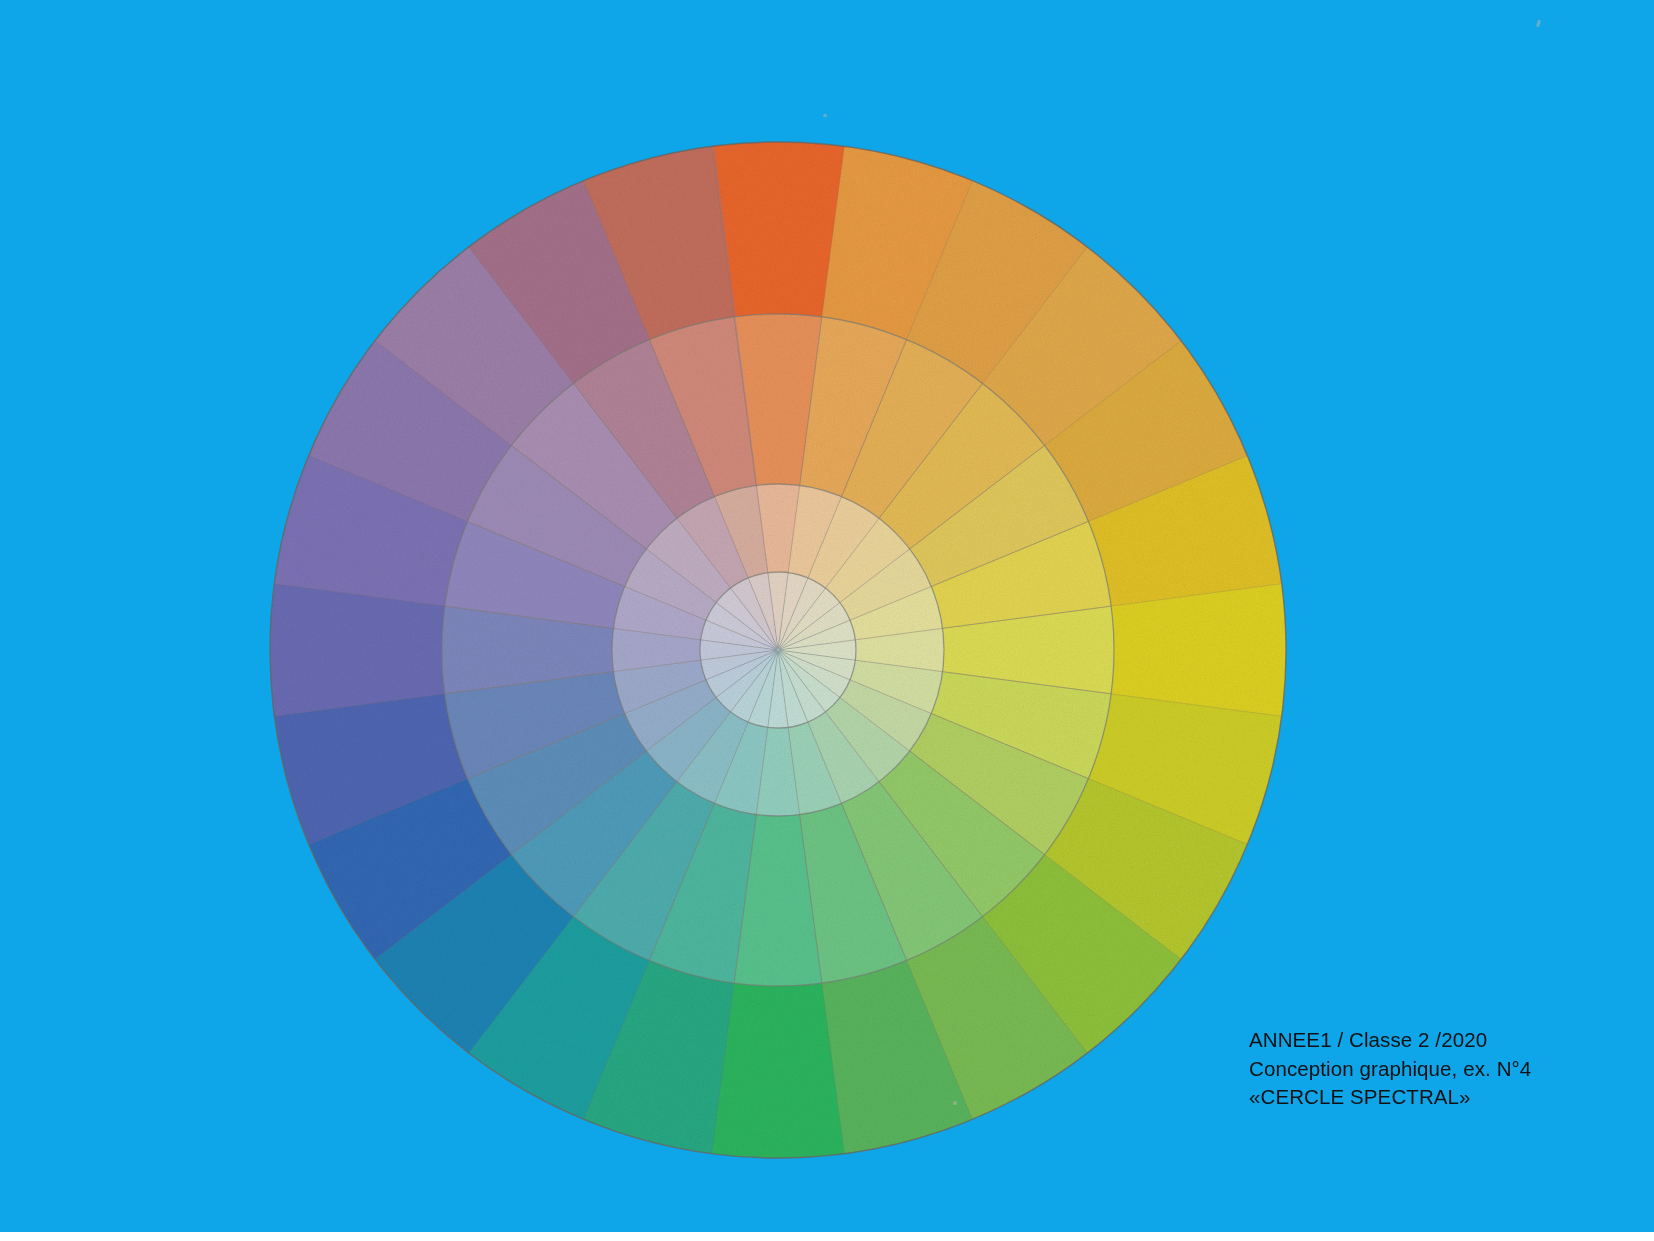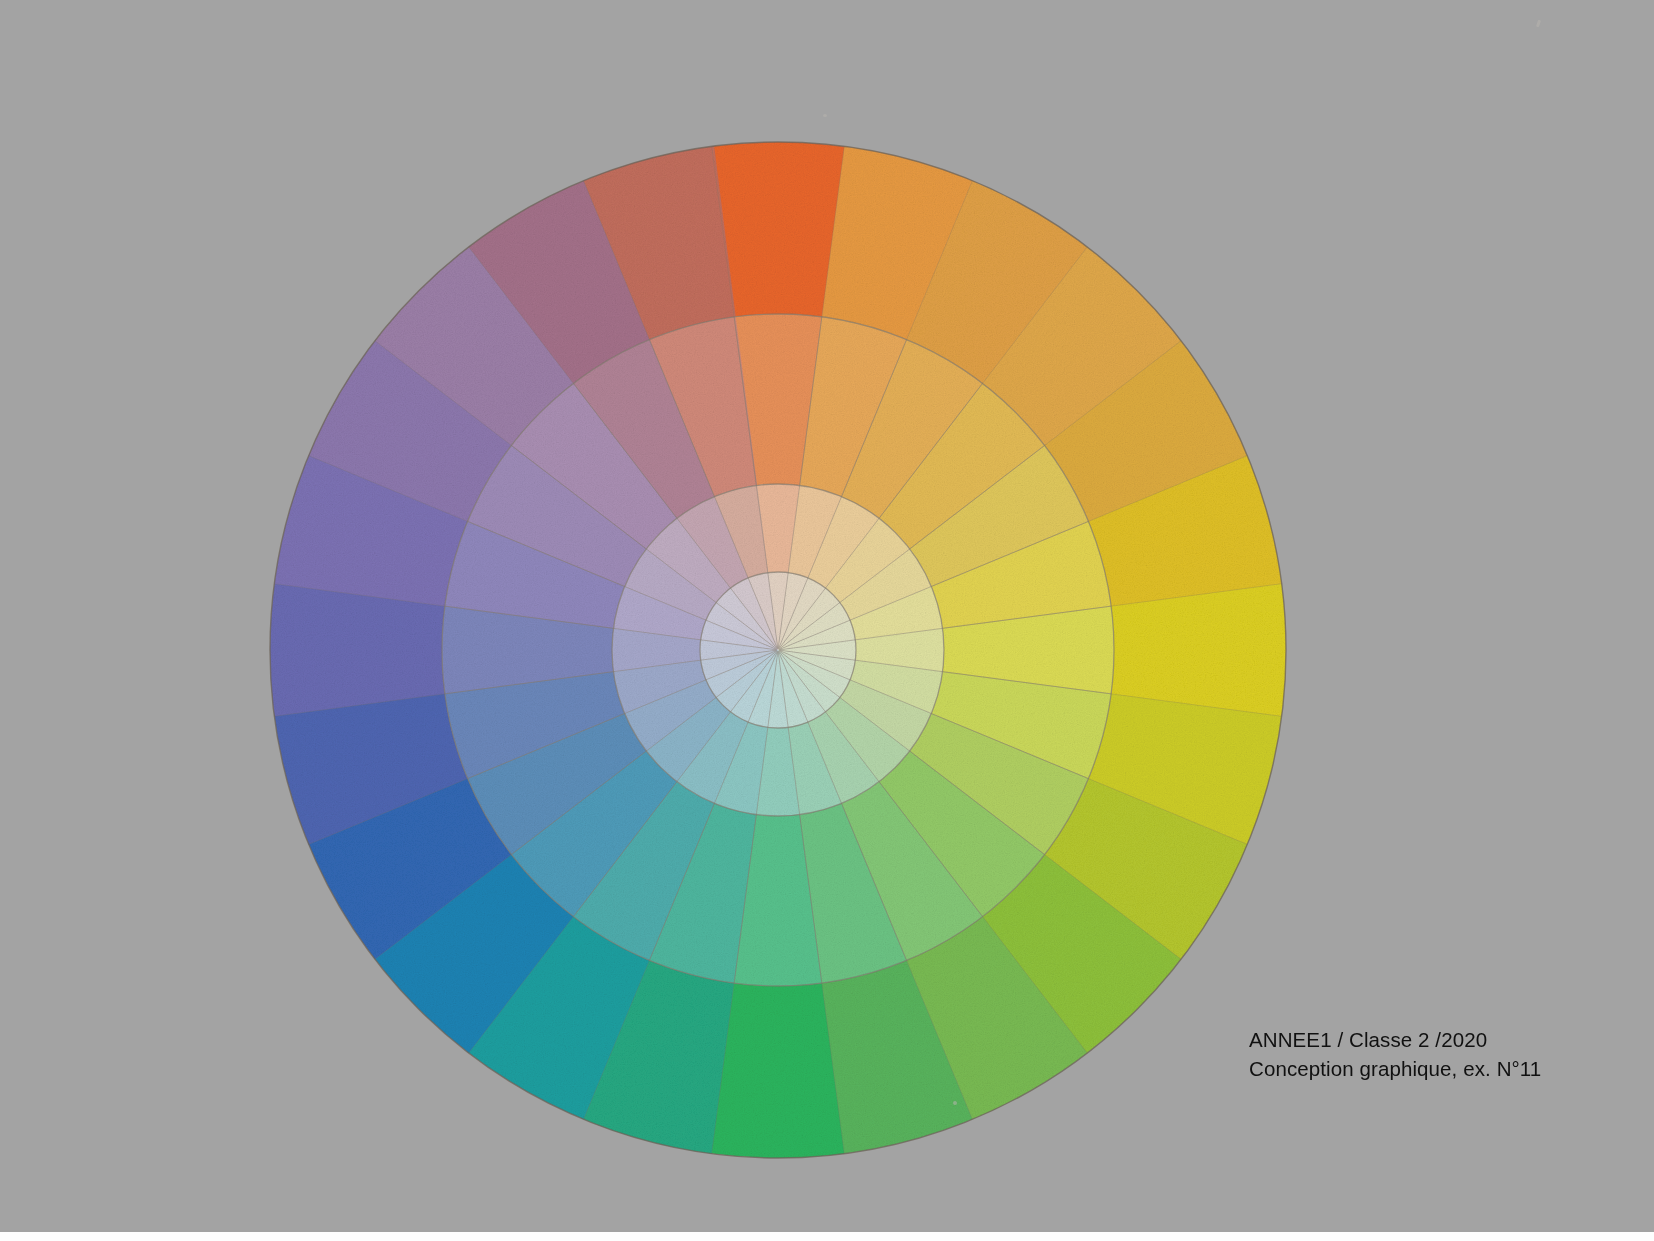--- a/index.html
+++ b/index.html
@@ -15,21 +15,21 @@
     overflow: hidden;
     font-family: "Liberation Sans", sans-serif;
     background: #fefefe;
   }
 
   #page {
     position: absolute;
     left: 0; top: 0;
     width: 1654px;
     height: 1232px;
-    background: #a3a3a3;
+    background: #0ea5e9;
   }
 
   
   #wheel-wrap {
     position: absolute;
     left: 0; top: 0;
     width: 1654px;
     height: 1241px;
   }
   #wheel-svg {
@@ -234,20 +234,21 @@
           <circle cx="778" cy="650" r="78" fill="none" stroke="#7d7468" stroke-width="1.3" opacity="0.62"></circle>
           <circle cx="778" cy="650" r="166" fill="none" stroke="#7d7468" stroke-width="1.3" opacity="0.62"></circle>
           <circle cx="778" cy="650" r="336" fill="none" stroke="#7d7468" stroke-width="1.3" opacity="0.62"></circle>
           <circle cx="778" cy="650" r="508" fill="none" stroke="#6b6257" stroke-width="1.4" opacity="0.75"></circle>
         </g>
     </svg>
   </div>
 
   <div id="caption">
     <div>ANNEE1 / Classe 2 /2020</div>
-    <div>Conception graphique, ex. N°11</div>
+    <div>Conception graphique, ex. N°4</div>
+    <div>«CERCLE SPECTRAL»</div>
   </div>
 
   <span class="speck" style="left:1537px;top:20px;width:3px;height:7px;border-radius:1px;transform:rotate(18deg);"></span>
   <span class="speck" style="left:823px;top:114px;width:4px;height:3px;"></span>
   <span class="speck" style="left:953px;top:1101px;width:4px;height:4px;"></span>
 
 </div>
 
 </body></html>

